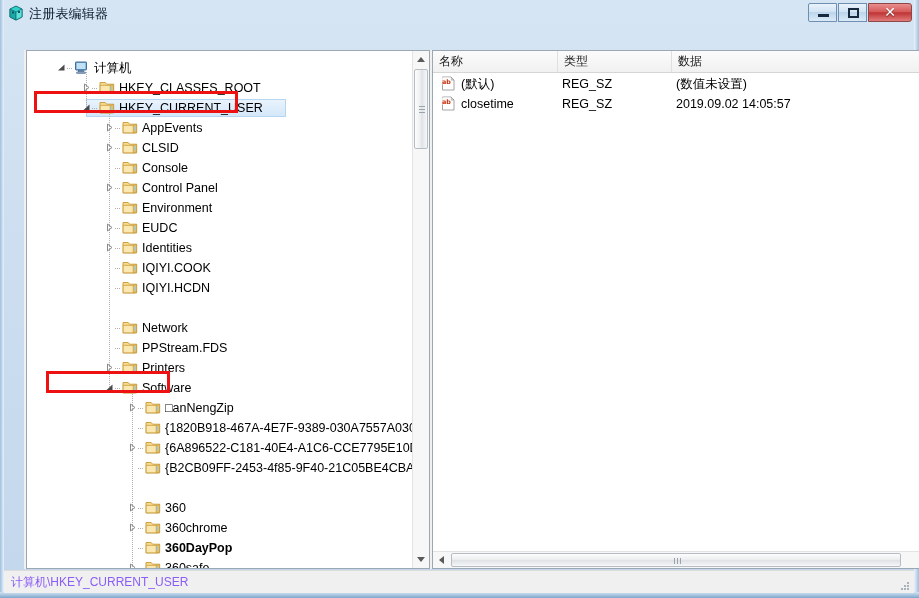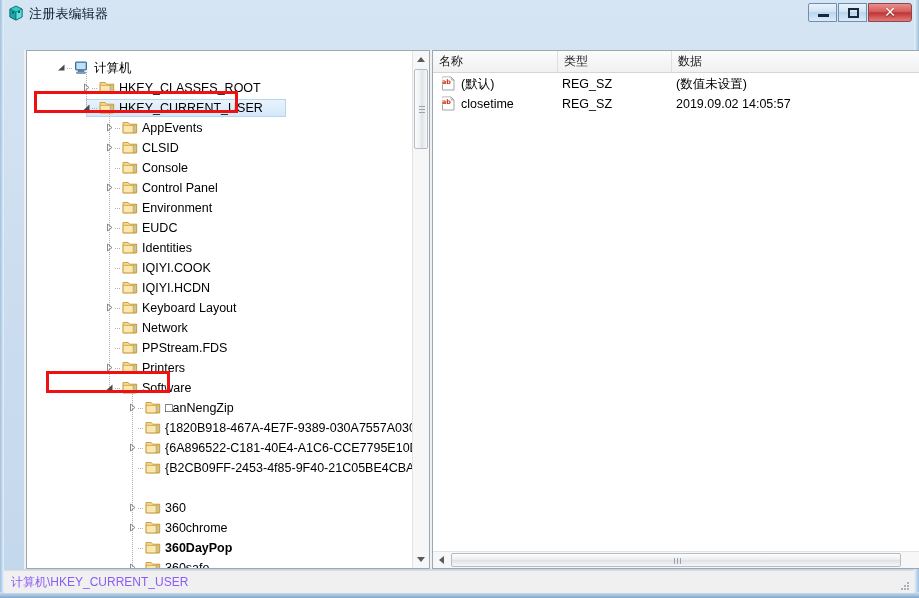--- a/index.html
+++ b/index.html
@@ -306,35 +306,20 @@
           <div class="tree-row" style="top: 227px; width: 386px;">
             <span class="dotline-h" style="left: 88px; top: 10px; width: 6px;"></span>
             <span class="folder" style="left: 95px;"><svg width="16" height="15" viewBox="0 0 16 15">
                 <path d="M1,2.5 L6.2,2.5 L7.6,4.2 L14.6,4.2 L14.6,13 L1,13 Z" fill="#f6d98a" stroke="#c79a3a" stroke-width="0.9"></path>
                 <path d="M1.2,5.4 L12.4,5.4 L12.4,12.8 L1.2,12.8 Z" fill="#fbe7b0" stroke="#c79a3a" stroke-width="0.7"></path>
                 <path d="M11.2,5.4 L14.6,4.4 L14.6,12 L11.2,12.8 Z" fill="#e8c06a" stroke="#c79a3a" stroke-width="0.7"></path>
                 <rect x="11.9" y="6.6" width="1.4" height="4" fill="#8fd0e8"></rect>
               </svg></span>
             <span class="node-label" style="left: 115px;">IQIYI.HCDN</span>
           </div>
-          <div class="tree-row" style="top: 247px; width: 386px;">
-            <span class="tw" style="left: 78px;">
-              <svg width="9" height="9" viewBox="0 0 9 9">
-                <polygon points="2.5,1 7,4.5 2.5,8" fill="none" stroke="#8a8a8a" stroke-width="1"></polygon>
-              </svg>
-            </span>
-            <span class="dotline-h" style="left: 88px; top: 10px; width: 6px;"></span>
-            <span class="folder" style="left: 95px;"><svg width="16" height="15" viewBox="0 0 16 15">
-                <path d="M1,2.5 L6.2,2.5 L7.6,4.2 L14.6,4.2 L14.6,13 L1,13 Z" fill="#f6d98a" stroke="#c79a3a" stroke-width="0.9"></path>
-                <path d="M1.2,5.4 L12.4,5.4 L12.4,12.8 L1.2,12.8 Z" fill="#fbe7b0" stroke="#c79a3a" stroke-width="0.7"></path>
-                <path d="M11.2,5.4 L14.6,4.4 L14.6,12 L11.2,12.8 Z" fill="#e8c06a" stroke="#c79a3a" stroke-width="0.7"></path>
-                <rect x="11.9" y="6.6" width="1.4" height="4" fill="#8fd0e8"></rect>
-              </svg></span>
-            <span class="node-label" style="left: 115px;">Keyboard Layout</span>
-          </div>
           <div class="tree-row" style="top: 267px; width: 386px; text-decoration: underline;">
             <span class="dotline-h" style="left: 88px; top: 10px; width: 6px;"></span>
             <span class="folder" style="left: 95px;"><svg width="16" height="15" viewBox="0 0 16 15">
                 <path d="M1,2.5 L6.2,2.5 L7.6,4.2 L14.6,4.2 L14.6,13 L1,13 Z" fill="#f6d98a" stroke="#c79a3a" stroke-width="0.9"></path>
                 <path d="M1.2,5.4 L12.4,5.4 L12.4,12.8 L1.2,12.8 Z" fill="#fbe7b0" stroke="#c79a3a" stroke-width="0.7"></path>
                 <path d="M11.2,5.4 L14.6,4.4 L14.6,12 L11.2,12.8 Z" fill="#e8c06a" stroke="#c79a3a" stroke-width="0.7"></path>
                 <rect x="11.9" y="6.6" width="1.4" height="4" fill="#8fd0e8"></rect>
               </svg></span>
             <span class="node-label" style="left: 115px;">Network</span>
           </div>

